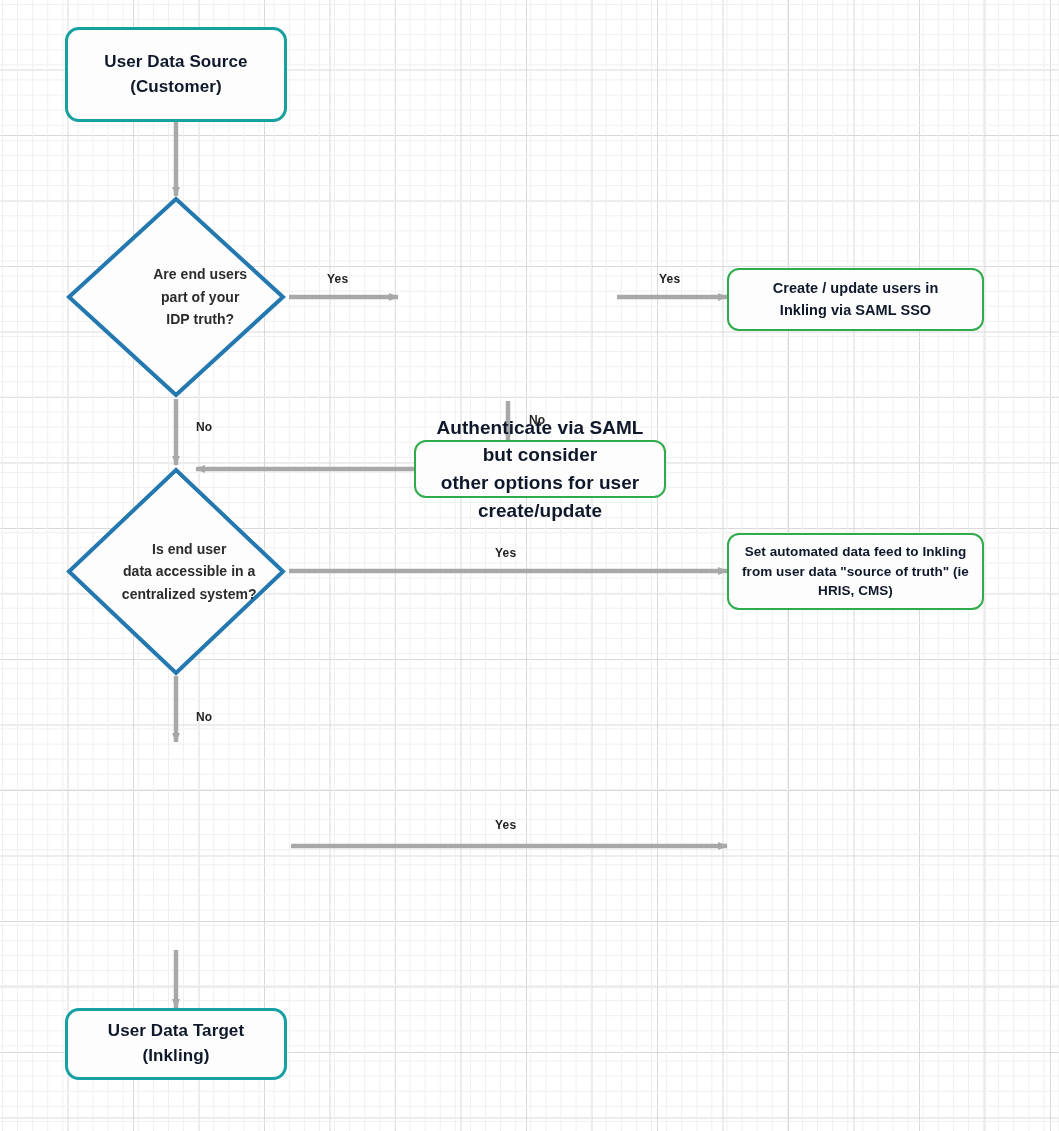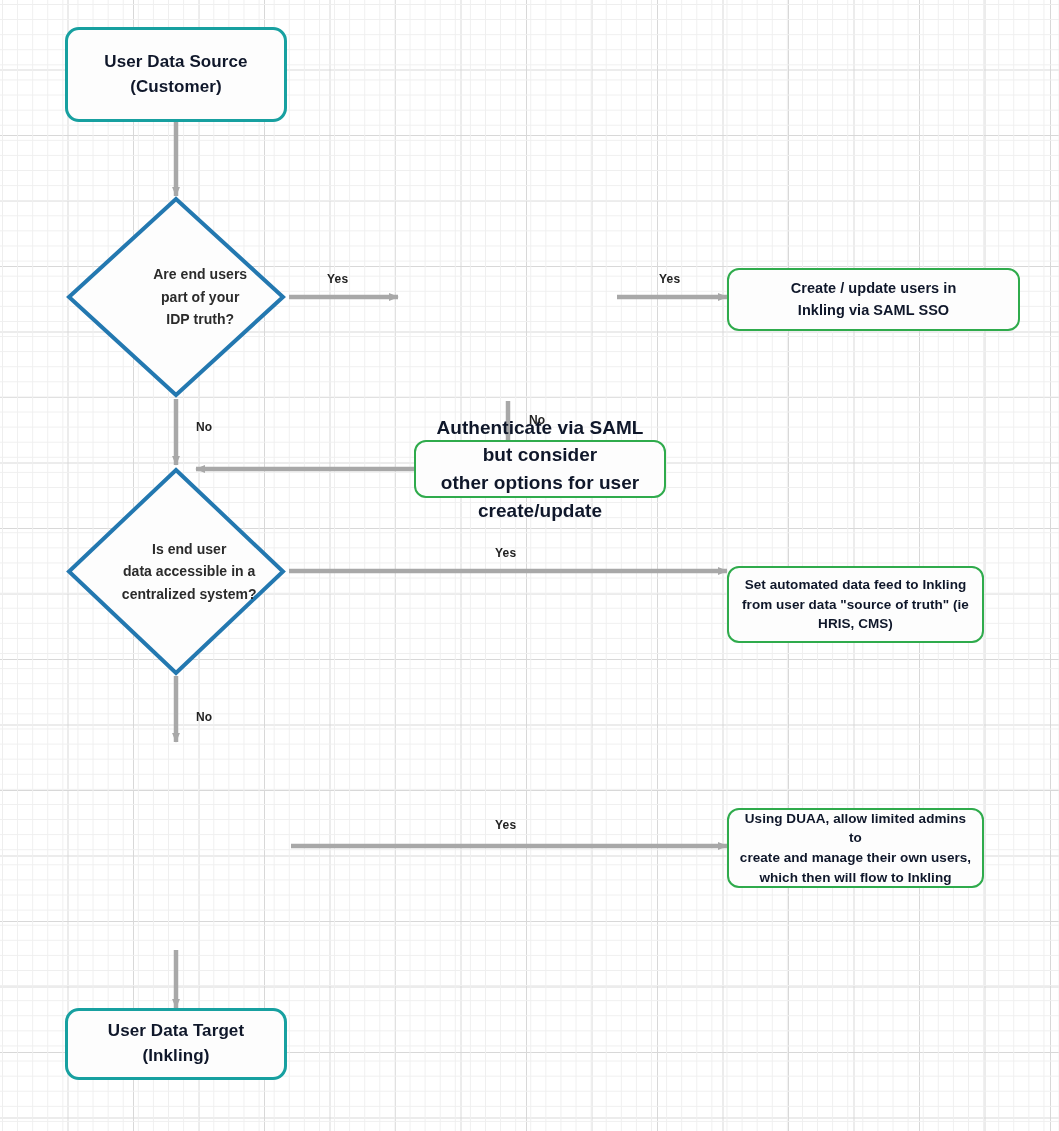--- a/index.html
+++ b/index.html
@@ -142,21 +142,21 @@
       <polygon points="110,3 217,101 110,199 3,101" fill="#fdfdfd" stroke="#2378b0" stroke-width="4"></polygon>
     </svg>
     <div class="dmd-label">
       <span>Are end users</span><br>
       <span>part of your</span><br>
       <span>IDP truth?</span>
     </div>
   </div>
 
 
-  <div class="node process" style="left:727px; top:268px; width:293px; height:63px;">
+  <div class="node process" style="left:727px; top:268px; width:257px; height:63px;">
     <div>
       <span>Create / update users in</span><br>
       <span>Inkling via SAML SSO</span>
     </div>
   </div>
 
   <div class="node process" style="left:414px; top:440px; width:252px; height:58px; font-size:19px;">
     <div>
       <span>Authenticate via SAML but consider</span><br>
       <span>other options for user create/update</span>
@@ -167,36 +167,29 @@
     <svg class="dmd-shape" viewBox="0 0 220 209" preserveAspectRatio="none">
       <polygon points="110,3 217,104.5 110,206 3,104.5" fill="#fdfdfd" stroke="#2378b0" stroke-width="4"></polygon>
     </svg>
     <div class="dmd-label" style="width:88%;">
       <span>Is end user</span><br>
       <span>data accessible in a</span><br>
       <span>centralized system?</span>
     </div>
   </div>
 
-  <div class="node process" style="left:727px; top:533px; width:257px; height:77px; font-size:13.5px;margin-top:33px;">
+  <div class="node process" style="left:727px; top:533px; width:257px; height:77px; font-size:13.5px;">
     <div>
       <span>Set automated data feed to Inkling</span><br>
       <span>from user data  "source of truth" (ie</span><br>
       <span>HRIS, CMS)</span>
     </div>
   </div>
 
 
-  <div class="node process" style="left:727px; top:808px; width:257px; height:80px; font-size:13.5px;">
-    <div>
-      <span>Using DUAA, allow limited admins to</span><br>
-      <span>create and manage their own users,</span><br>
-      <span>which then will flow to Inkling</span>
-    </div>
-  </div>
 
   <div class="node terminator" style="left:65px; top:1008px; width:222px; height:72px;">
     <div>
       <span>User Data Target</span><br>
       <span>(Inkling)</span>
     </div>
   </div>
 
   <div class="edge-label" style="left:327px; top:272px;">Yes</div>
 

